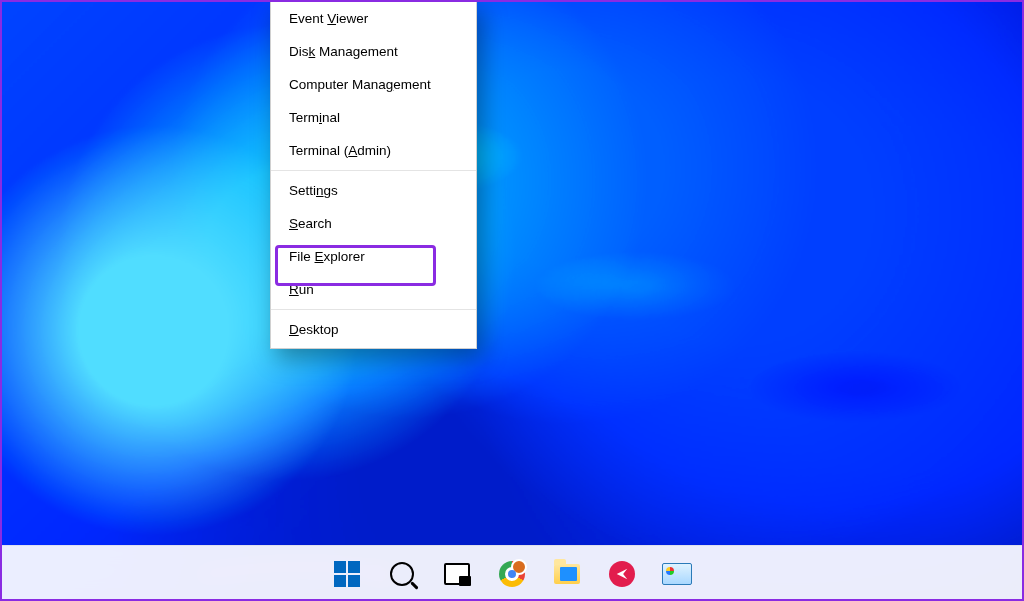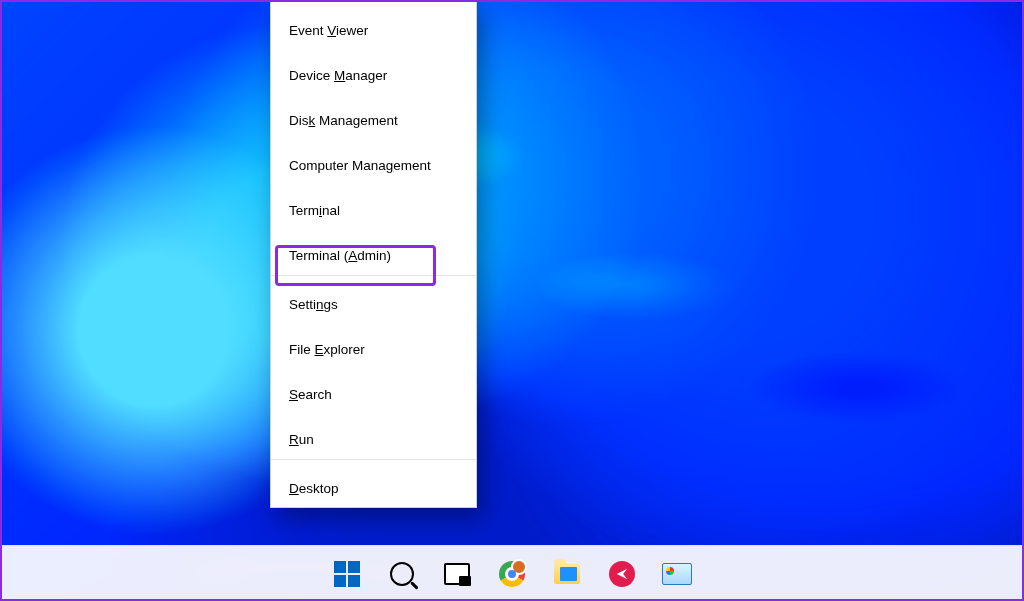--- a/index.html
+++ b/index.html
@@ -28,21 +28,21 @@
 }
 
 .ctx{
  position:absolute;left:270px;top:0;width:205px;
  background:#fff;border:1px solid #d0d0d0;border-top:none;
  box-shadow:6px 10px 22px rgba(0,0,0,.35);
  padding:2px 0 2px;
 }
 .ctx .item{
  padding:9px 18px 9px 18px;font-size:13.5px;color:#000;cursor:default;
- position:relative;white-space:nowrap;margin-top:12px;
+ position:relative;white-space:nowrap;
 }
 .ctx .sep{height:1px;background:#e4e4e4;margin:3px 0}
 .ctx .sub::after{
  content:"";position:absolute;right:14px;top:50%;transform:translateY(-50%);
  border-left:5px solid #555;border-top:4.5px solid transparent;border-bottom:4.5px solid transparent;
 }
 .ul{font:inherit}
 .ul .u{text-decoration:underline}
 
 .hl{
@@ -92,29 +92,28 @@
 
 .frame{position:absolute;inset:0;border:2px solid #8a2be2;pointer-events:none}
 </style>
 </head>
 <body>
 
 <div class="wall"></div>
 
 <div class="ctx" id="ctx">
     <div class="item"><span class="ul">Event <span class="u">V</span>iewer</span></div>
-    <div class="item"><span class="ul">Device <span class="u">M</span>anager</span></div>
     <div class="item"><span class="ul">Dis<span class="u">k</span> Management</span></div>
     <div class="item"><span class="ul">Computer Mana<span class="u">g</span>ement</span></div>
     <div class="item"><span class="ul">Term<span class="u">i</span>nal</span></div>
     <div class="item"><span class="ul">Terminal (<span class="u">A</span>dmin)</span></div>
     <div class="sep"></div>
     <div class="item"><span class="ul">Setti<span class="u">n</span>gs</span></div>
+    <div class="item"><span class="ul"><span class="u">S</span>earch</span></div>
     <div class="item"><span class="ul">File <span class="u">E</span>xplorer</span></div>
-    <div class="item"><span class="ul"><span class="u">S</span>earch</span></div>
     <div class="item"><span class="ul"><span class="u">R</span>un</span></div>
     <div class="sep"></div>
     <div class="item"><span class="ul"><span class="u">D</span>esktop</span></div>
   </div>
 
 <div class="hl"></div>
 
 <div class="arrow">
  <svg viewBox="0 0 205 30">
   <path d="M0 15 Q110 -2 190 15" stroke="#8a2be2" stroke-width="5" fill="none" stroke-linecap="round"></path>

